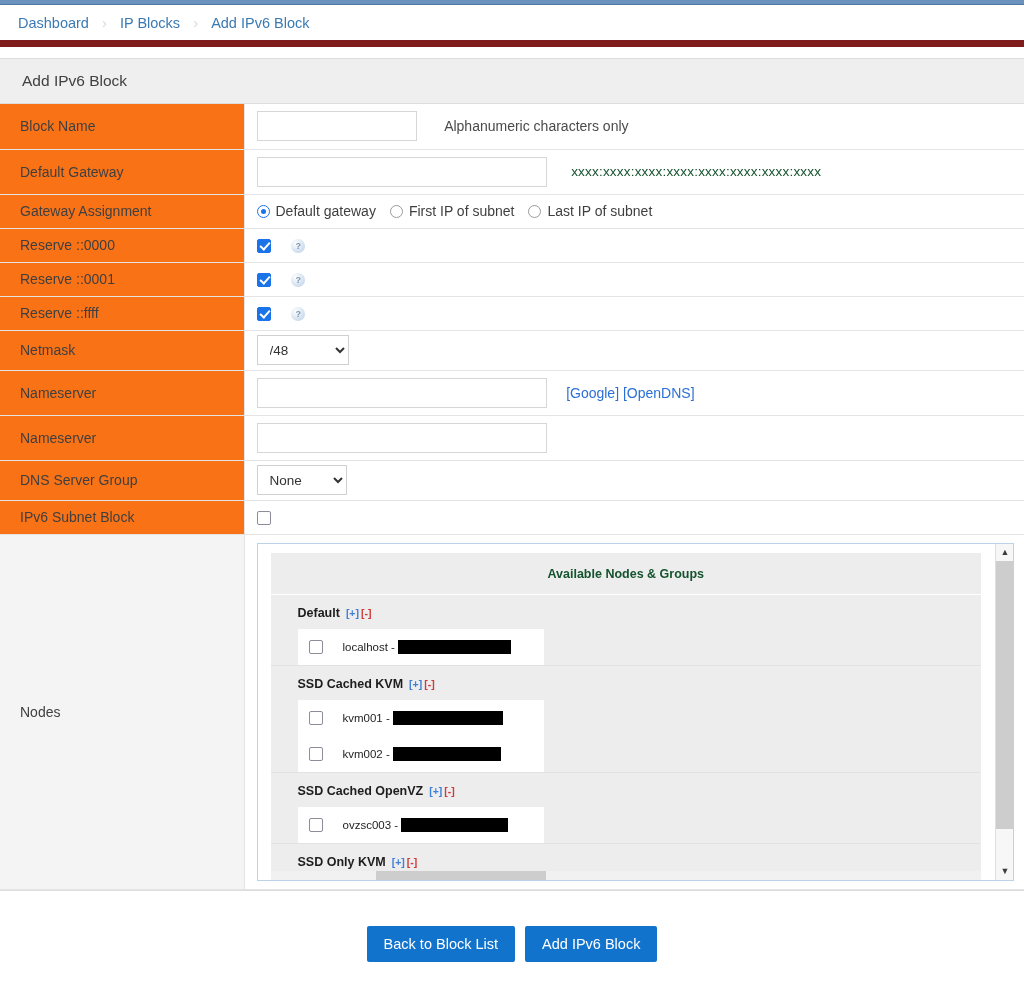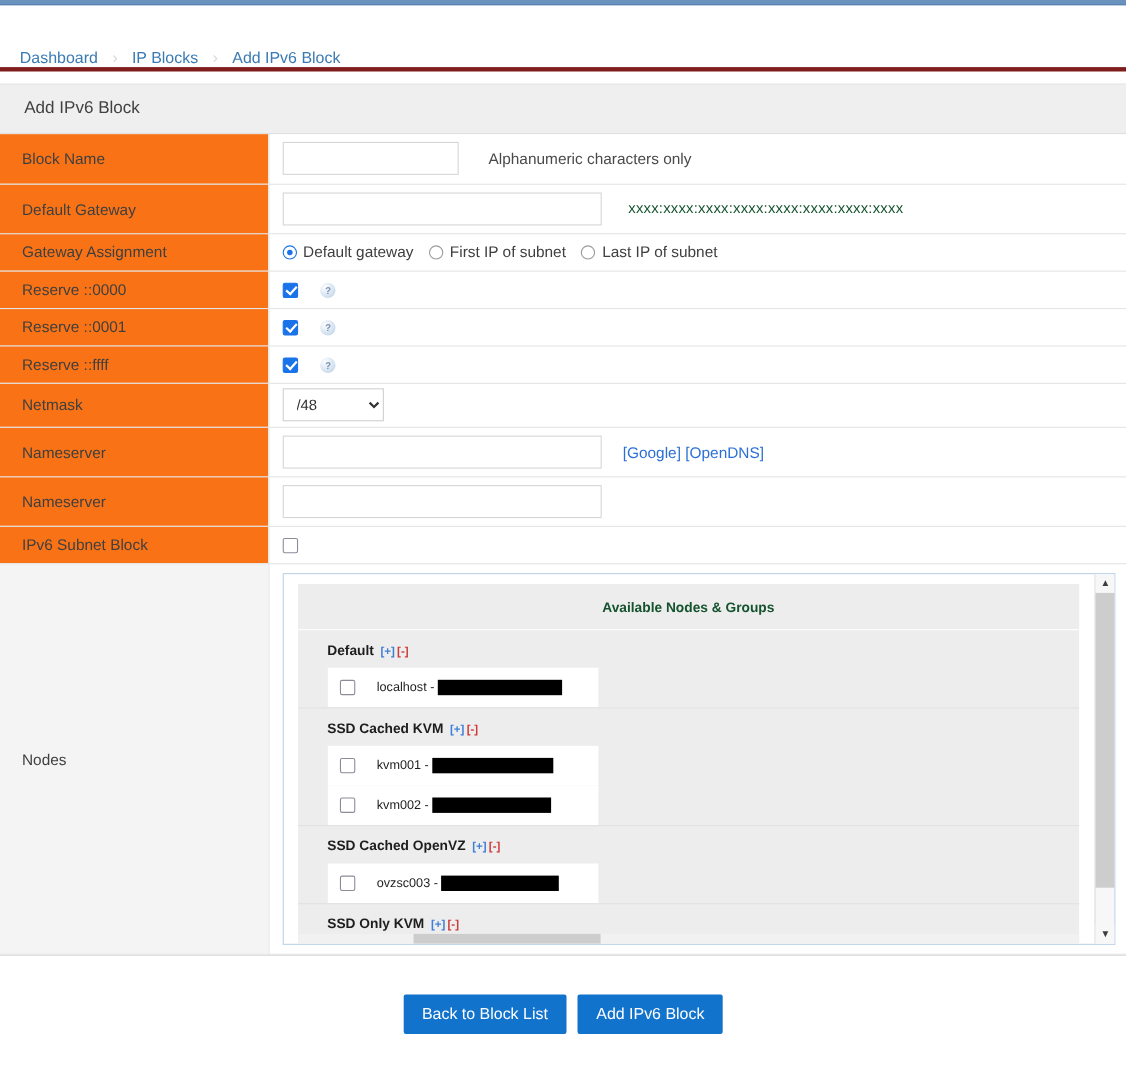--- a/index.html
+++ b/index.html
@@ -12,26 +12,26 @@
     color: #333333;
     overflow: hidden;
   }
   .topbar {
     height: 5px;
     background: #6a92bd;
     border-bottom: 1px solid #4f7aa8;
   }
   
   .breadcrumb {
-    height: 60px;
+    height: 42px;
     display: flex;
-    align-items: flex-end;
+    align-items: center;
     padding: 0 18px;
     background: #ffffff;
-    border-bottom: 4px solid #7f1d1d;
+    border-bottom: 7px solid #7f1d1d;
   }
   .crumb {
     color: #3a7ab3;
     font-size: 14.5px;
     text-decoration: none;
     white-space: nowrap;
   }
   .crumb-sep {
     color: #d8d8d8;
     font-size: 15px;
@@ -353,20 +353,26 @@
       </td>
     </tr>
 
     <tr class="tall">
       <td class="lbl">Nameserver</td>
       <td class="val">
         <input class="txt w290" type="text" value="" style="">
       </td>
     </tr>
 
+    <tr class="mid">
+      <td class="lbl">DNS Server Group</td>
+      <td class="val">
+        <select class="sel w90" id="dns-select"><option value="None">None</option></select>
+      </td>
+    </tr>
 
     <tr>
       <td class="lbl">IPv6 Subnet Block</td>
       <td class="val">
         <span class="cb"></span>
       </td>
     </tr>
 
     <tr>
       <td class="lbl nodes-lbl">Nodes</td>

